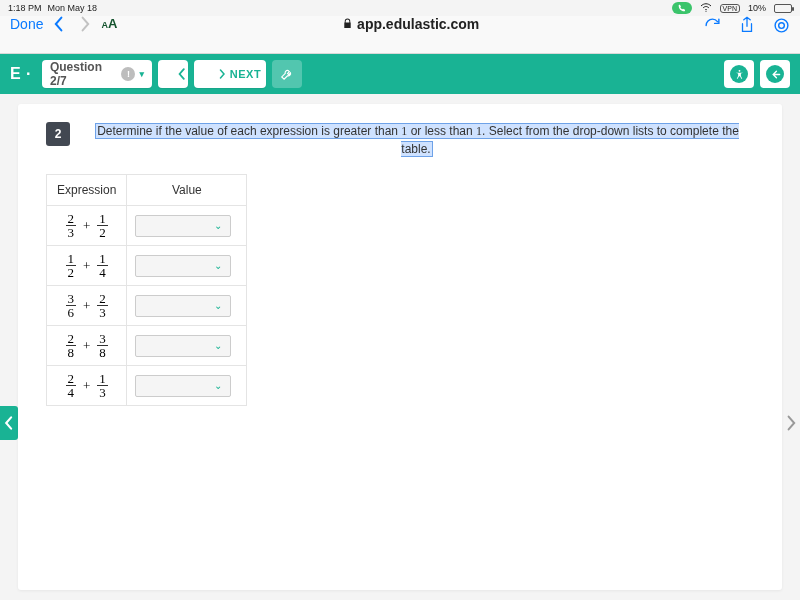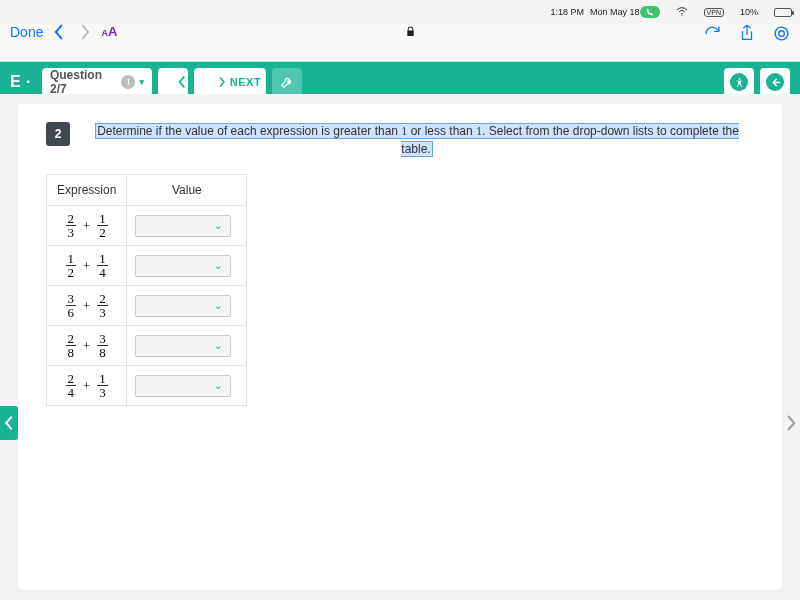--- a/index.html
+++ b/index.html
@@ -1,32 +1,32 @@
 <!DOCTYPE html>
 <html><head>
 <meta charset="utf-8">
 <style>
   * { box-sizing: border-box; margin: 0; padding: 0; }
   html, body { width: 800px; height: 600px; font-family: -apple-system, "Helvetica Neue", Arial, sans-serif; background: #f4f4f4; overflow: hidden; }
 
   
-  .statusbar { height: 16px; background: #f4f4f4; display: flex; justify-content: flex-end; align-items: center; padding: 12px 8px; font-size: 9px; color: #222; font-weight: 500;}
+  .statusbar { height: 16px; background: #f4f4f4; display: flex; justify-content: space-between; align-items: center; padding: 4px 8px; font-size: 9px; color: #222; font-weight: 500;}
   .statusbar .left { display: flex; gap: 6px; }
-  .statusbar .right { display: flex; gap: 16px; align-items: center; }
+  .statusbar .right { display: flex; gap: 8px; align-items: center; }
   .pill-green { background:#3bc46b; border-radius:8px; padding:0 6px; color:#fff; display:flex; align-items:center; height:12px;}
   .batt { width:18px; height:9px; border:1px solid #555; border-radius:2px; position:relative;}
   .batt::after{content:"";position:absolute; right:-3px; top:2px; width:2px; height:4px; background:#555; border-radius:1px;}
   .batt .fill{height:100%; width:12%; background:#e74c3c;}
 
   
   .safari { height: 38px; background:#f9f9f9; border-bottom:1px solid #d9d9d9; display:flex; align-items:flex-start; padding:0 10px; gap:6px;}
   .safari .done { color:#0a7aff; font-size:14px; font-weight:500; cursor:pointer;}
   .safari .navbtn { color:#0a7aff; width:20px; text-align:center; font-size:16px;}
   .safari .navbtn.disabled{ color:#c2c2c2;}
-  .safari .aa { color:#6d28d9; font-size:13px; font-weight:600;}
+  .safari .aa { color:#14532d; font-size:13px; font-weight:600;}
   .safari .aa .small{font-size:9px;}
   .safari .addr { flex:1; text-align:center; font-size:14px; font-weight:700; color:#222; display:flex; justify-content:center; align-items:center; gap:4px;}
   .safari .right-icons { display:flex; gap:18px; align-items:center; color:#0a7aff;}
   .lock-icon svg { width:11px; height:11px;}
 
   
   .appbar { height: 40px; background:#19b394; display:flex; align-items:center; padding:0 10px; gap:6px;}
   .appbar .logo { color:#fff; font-weight:800; font-size:16px; letter-spacing:0.5px; margin-right:4px;}
   .appbar .btn { background:#fff; border-radius:4px; height:28px; display:flex; align-items:center; justify-content:center; font-size:12px; box-shadow:0 1px 1px rgba(0,0,0,0.08);padding-left:19px;}
   .appbar .qbox { width:110px; padding:0 8px; color:#555; font-weight:600; position:relative; justify-content:space-between;}
@@ -108,20 +108,21 @@
         <path d="M3 2l7 8-7 8"></path>
       </svg>
   </span>
   <span class="aa"><span class="small">A</span><span>A</span></span>
   <div class="addr">
     <span class="lock-icon">
       <svg viewBox="0 0 24 24" fill="#222">
           <path d="M6 10V7a6 6 0 1112 0v3h1v12H5V10h1zm2 0h8V7a4 4 0 10-8 0v3z"></path>
         </svg>
     </span>
+    <span>app.edulastic.com</span>
   </div>
   <div class="right-icons">
     <span>
       <svg width="17" height="17" viewBox="0 0 24 24" fill="none" stroke="#0a7aff" stroke-width="2" stroke-linecap="round">
           <path d="M3 12a9 9 0 019-9c3 0 5.5 1.5 7 3.5M21 3v6h-6"></path>
         </svg>
     </span>
     <span>
       <svg width="16" height="18" viewBox="0 0 24 28" fill="none" stroke="#0a7aff" stroke-width="2" stroke-linecap="round">
           <path d="M12 2v14M7 6l5-4 5 4"></path>

